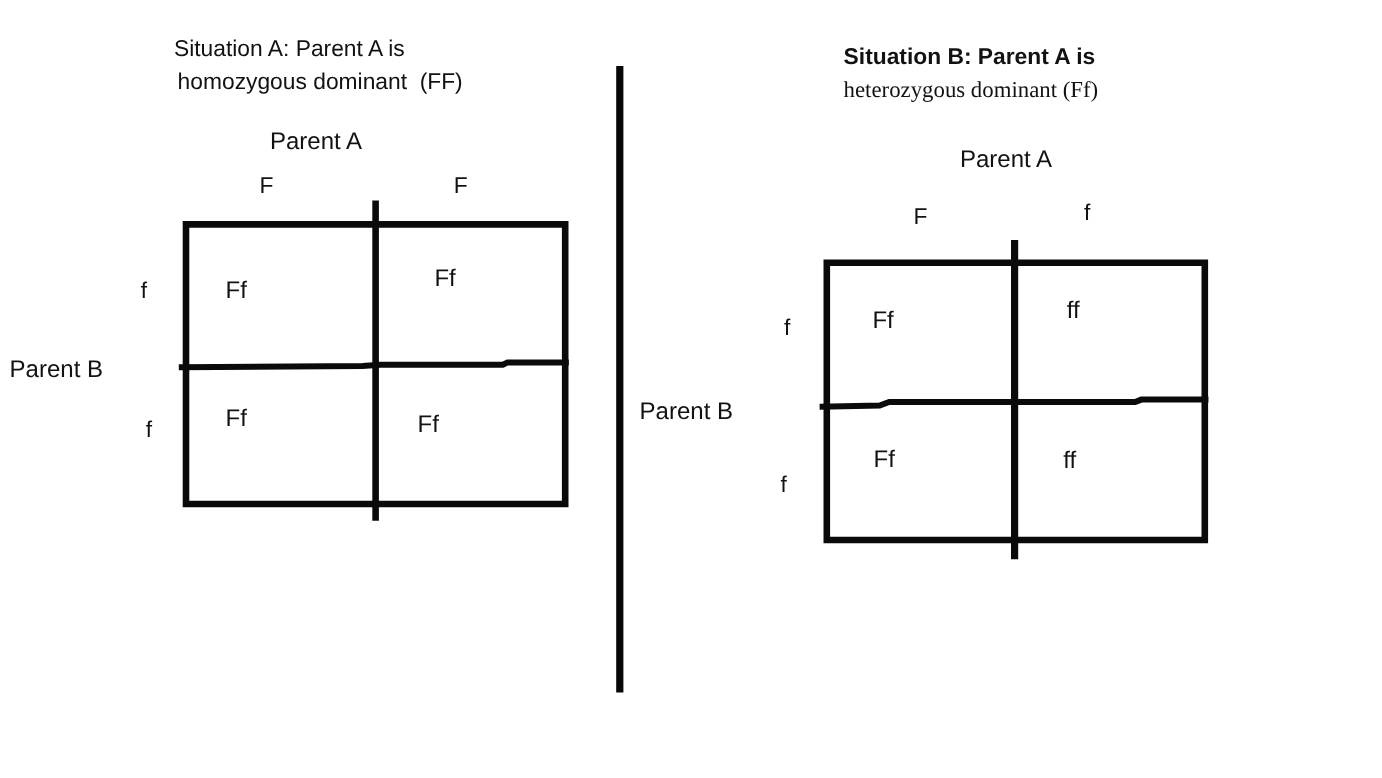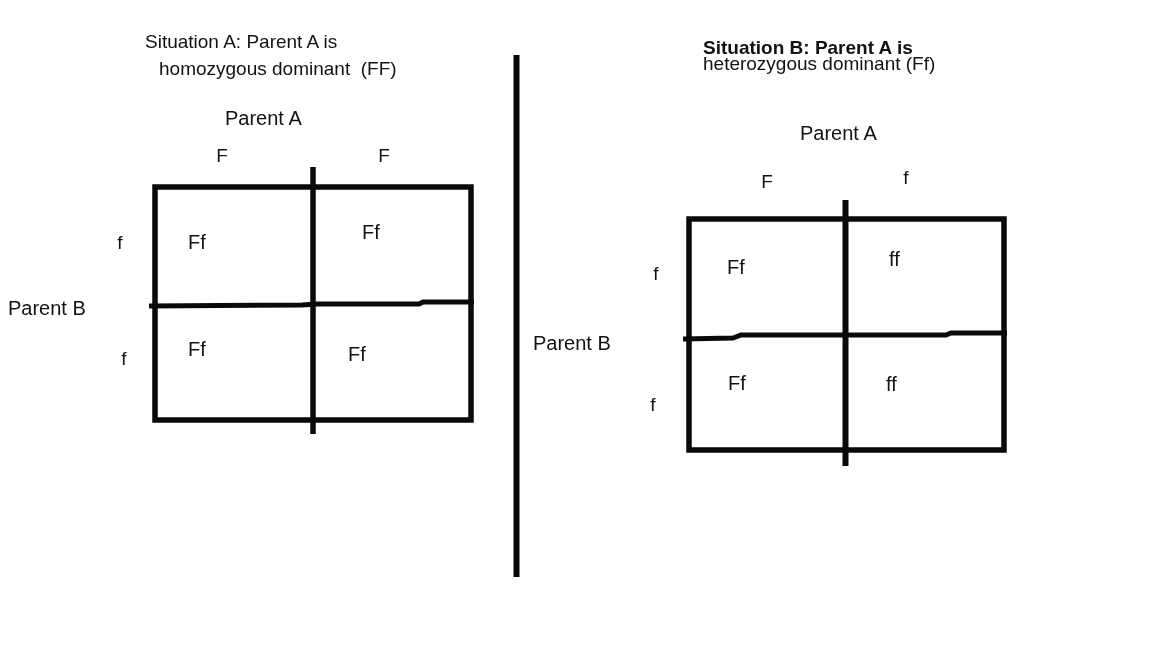--- a/index.html
+++ b/index.html
@@ -65,41 +65,41 @@
 
     <g stroke="#0a0a0a" fill="none" stroke-linecap="butt">
       <path d="M689,219 L1004,219 L1004,450 L689,450 Z" stroke-width="5.5"></path>
       <path d="M845.5,200 L845.5,466" stroke-width="6"></path>
       <path d="M683,339 L733,338 L741,335 L946,335 L951,333 L1007,333" stroke-width="5"></path>
     </g>
   </svg>
 
   <div>
     <div class="lbl title" style="left:145px; top:28px;">Situation A: Parent A is</div>
-    <div class="lbl title" style="left:159px; top:55px;">homozygous dominant  (FF)</div>
+    <div class="lbl title" style="left:148px; top:55px;">homozygous dominant  (FF)</div>
 
     <div class="lbl parent-label" style="left:225px; top:105px;">Parent A</div>
 
     <div class="lbl allele" style="left:222px; top:143px;">F</div>
     <div class="lbl allele" style="left:384px; top:143px;">F</div>
 
     <div class="lbl parent-label" style="left:8px; top:295px;">Parent B</div>
 
     <div class="lbl allele" style="left:120px; top:230px;">f</div>
     <div class="lbl allele" style="left:124px; top:346px;">f</div>
 
     <div class="lbl cell-text" style="left:188px; top:229px;">Ff</div>
     <div class="lbl cell-text" style="left:362px; top:219px;">Ff</div>
     <div class="lbl cell-text" style="left:188px; top:336px;">Ff</div>
     <div class="lbl cell-text" style="left:348px; top:341px;">Ff</div>
   </div>
 
   <div>
     <div class="lbl title" style="left:703px; top:34px;font-weight:bold;">Situation B: Parent A is</div>
-    <div class="lbl title" style="left:703px; top:50px;">heterozygous dominant (Ff)</div>
+    <div class="lbl title" style="left:703px; top:62px;font-family:Liberation Serif, serif;">heterozygous dominant (Ff)</div>
 
     <div class="lbl parent-label" style="left:800px; top:120px;">Parent A</div>
 
     <div class="lbl allele" style="left:767px; top:169px;">F</div>
     <div class="lbl allele" style="left:906px; top:165px;">f</div>
 
     <div class="lbl parent-label" style="left:533px; top:330px;">Parent B</div>
 
     <div class="lbl allele" style="left:656px; top:261px;">f</div>
     <div class="lbl allele" style="left:653px; top:392px;">f</div>

